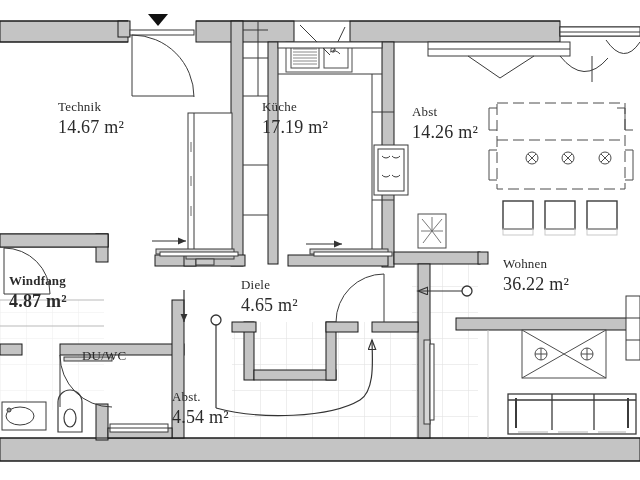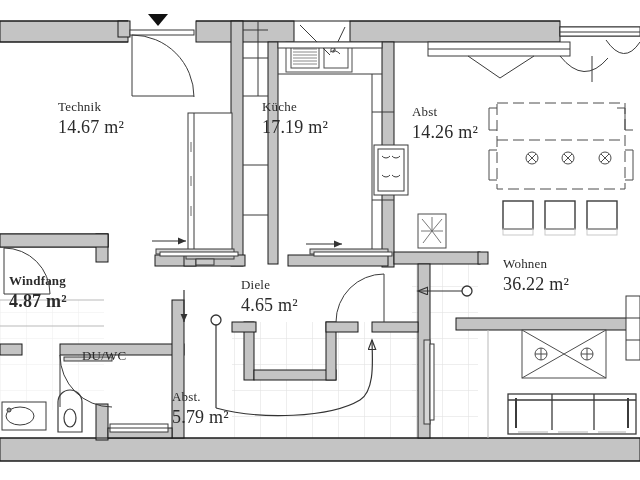--- a/index.html
+++ b/index.html
@@ -357,16 +357,16 @@
   <span class="nm">Diele</span>
   <span class="ar">4.65 m²</span>
 </div>
 
 <div class="roomlabel" style="left:82px;top:348px;width:114px;">
   <span class="nm">DU/WC</span>
 </div>
 
 <div class="roomlabel" style="left:172px;top:381px;width:114px;margin-top:8px;">
   <span class="nm">Abst.</span>
-  <span class="ar">5.79 m²</span>
+  <span class="ar">4.54 m²</span>
 </div>
 
 </div>
 
 </body></html>

